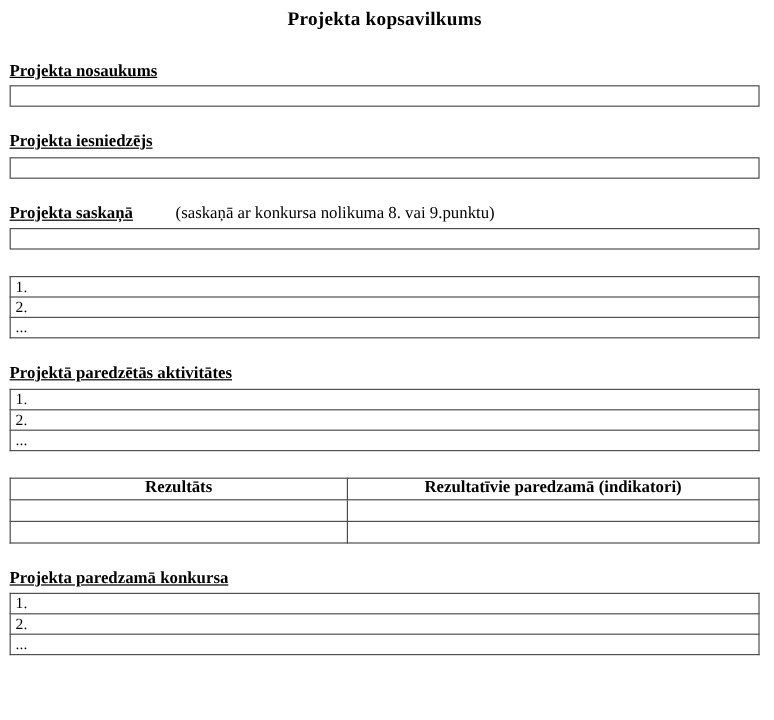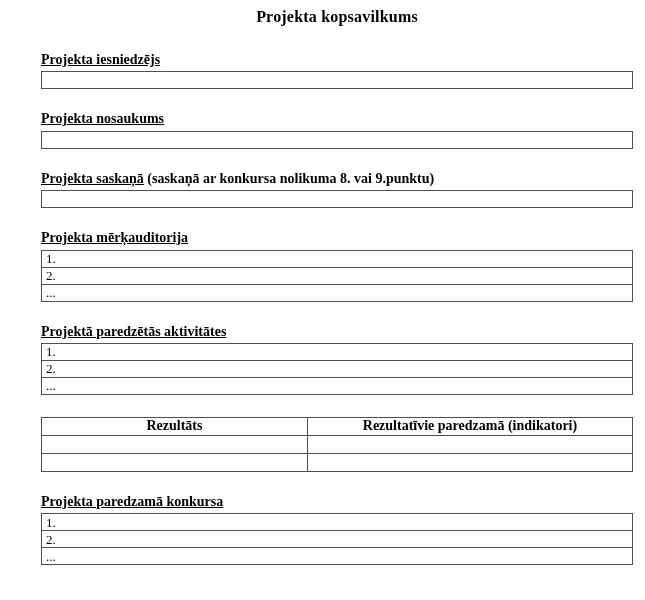--- a/index.html
+++ b/index.html
@@ -4,38 +4,38 @@
 <style>
   * { margin: 0; padding: 0; box-sizing: border-box; }
   html, body { background: #fff; }
   body {
     width: 645px;
     height: 600px;
     font-family: "Liberation Serif", "DejaVu Serif", serif;
     color: #000;
     overflow: hidden;
   }
-  .page { padding: 8px 12px 0 41px; }
+  .page { padding: 8px 12px 0 8px; }
   .doc-title {
     font-size: 16px;
     font-weight: bold;
     text-align: center;
     margin-bottom: 26px;
     letter-spacing: 0.2px;
   }
   .section { margin-bottom: 22px; }
   .section-label {
     font-size: 14px;
     font-weight: bold;
     line-height: 1.1;
     margin-bottom: 4px;
     white-space: nowrap;
   }
   .u { text-decoration: underline; }
-  .note { font-weight: bold; text-decoration: none; }
+  .note { font-weight: normal; text-decoration: none; margin-left: 32px; }
   .single-field {
     border: 1px solid #4f4f4f;
     height: 18px;
     width: 100%;
     background: #fff;
     cursor: text;
   }
   table {
     border-collapse: collapse;
     width: 100%;
@@ -59,44 +59,41 @@
 </style>
 </head>
 <body>
 
 <div class="page">
 
   <div class="doc-title">Projekta kopsavilkums</div>
 
   <div class="section">
     <div class="section-label">
-      <span class="u">Projekta iesniedzējs</span>
+      <span class="u">Projekta nosaukums</span>
     </div>
     <div class="single-field"></div>
   </div>
 
   <div class="section">
     <div class="section-label">
-      <span class="u">Projekta nosaukums</span>
+      <span class="u">Projekta iesniedzējs</span>
     </div>
     <div class="single-field"></div>
   </div>
 
   <div class="section">
     <div class="section-label">
       <span class="u">Projekta saskaņā</span>
       <span class="note">(saskaņā ar konkursa nolikuma 8. vai 9.punktu)</span>
     </div>
     <div class="single-field"></div>
   </div>
 
   <div class="section">
-    <div class="section-label">
-      <span class="u">Projekta mērķauditorija</span>
-    </div>
     <table class="list-table">
       <tbody>
         <tr>
           <td>1.</td>
         </tr>
         <tr>
           <td>2.</td>
         </tr>
         <tr>
           <td>...</td>

